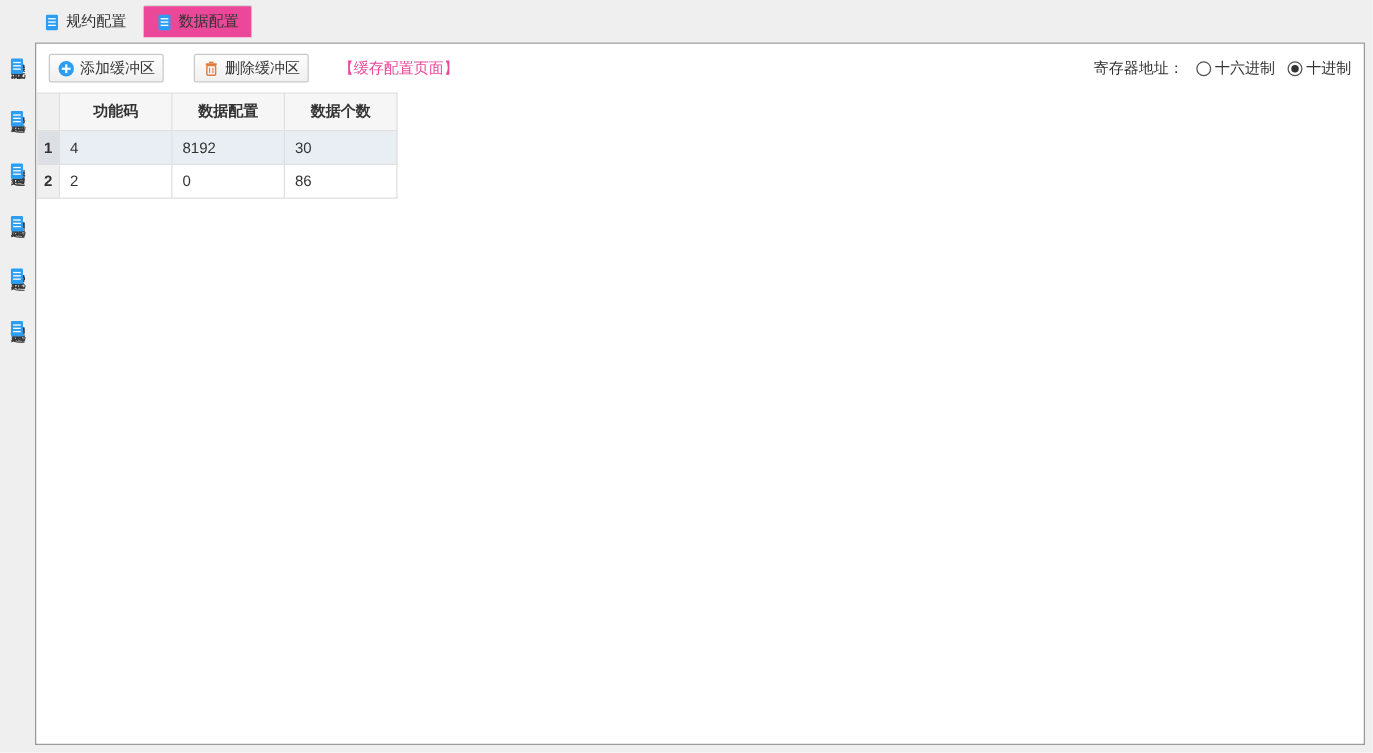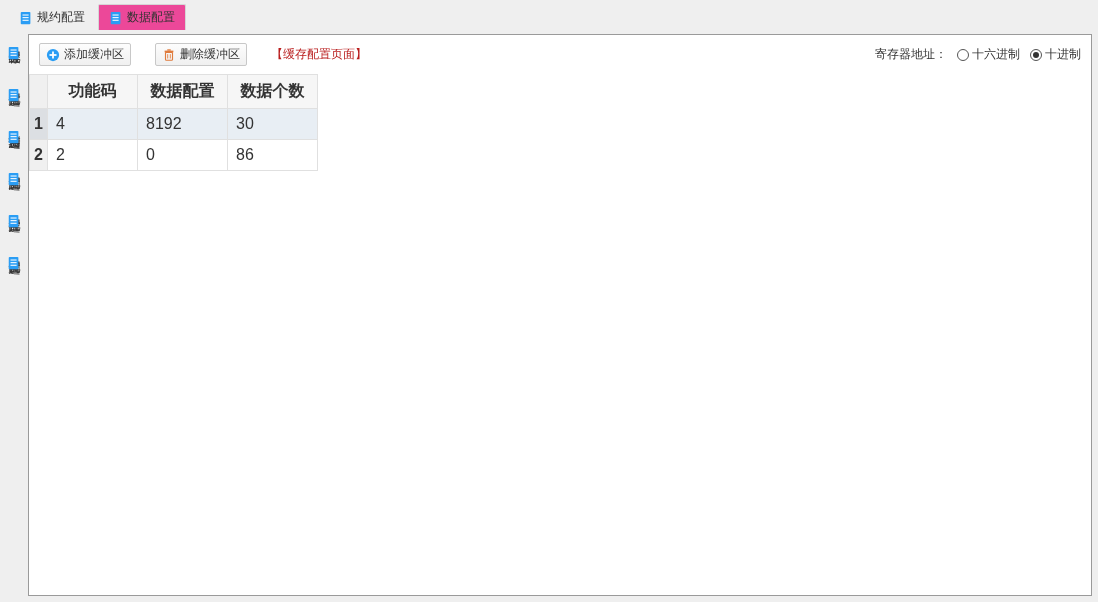--- a/index.html
+++ b/index.html
@@ -18,20 +18,21 @@
     width: 100%;
     height: 100%;
   }
   .top-tabs {
     display: flex;
     align-items: flex-end;
     height: 30px;
     padding: 4px 8px 0 8px;
     background: #efefef;
     gap: 2px;
+    margin-left: 16px;
   }
   .tab {
     display: flex;
     align-items: center;
     gap: 4px;
     padding: 4px 10px;
     border: 1px solid transparent;
     border-bottom: none;
     cursor: pointer;
     color: #333;
@@ -99,21 +100,21 @@
     padding: 2px 6px;
     border: 1px solid #c8c8c8;
     border-radius: 2px;
     background: linear-gradient(#fdfdfd, #f0f0f0);
     cursor: pointer;
     font-size: 12px;
     color: #333;
   }
   .tb-btn .ico { width: 14px; height: 14px; display:inline-block; }
   .tb-label {
-    color: #b91c1c;
+    color: #ec4899;
     font-size: 12px;
     text-align: center;
   }
   .toolbar-spacer { flex: 1; }
   .radio-group {
     display: flex;
     align-items: center;
     gap: 10px;
     font-size: 12px;
     margin-left: 28px;
@@ -137,21 +138,21 @@
     content: "";
     width: 6px; height: 6px;
     background: #333;
     border-radius: 50%;
   }
   .table-wrap {
     padding: 0 0 0 0;
   }
   table.data-table {
     border-collapse: collapse;
-    font-size: 16px;
+    font-size: 12px;
   }
   table.data-table th, table.data-table td {
     border: 1px solid #e0e0e0;
     padding: 6px 8px;
     text-align: left;
     background: #fff;
   }
   table.data-table th {
     background: #f6f6f6;
     font-weight: bold;

